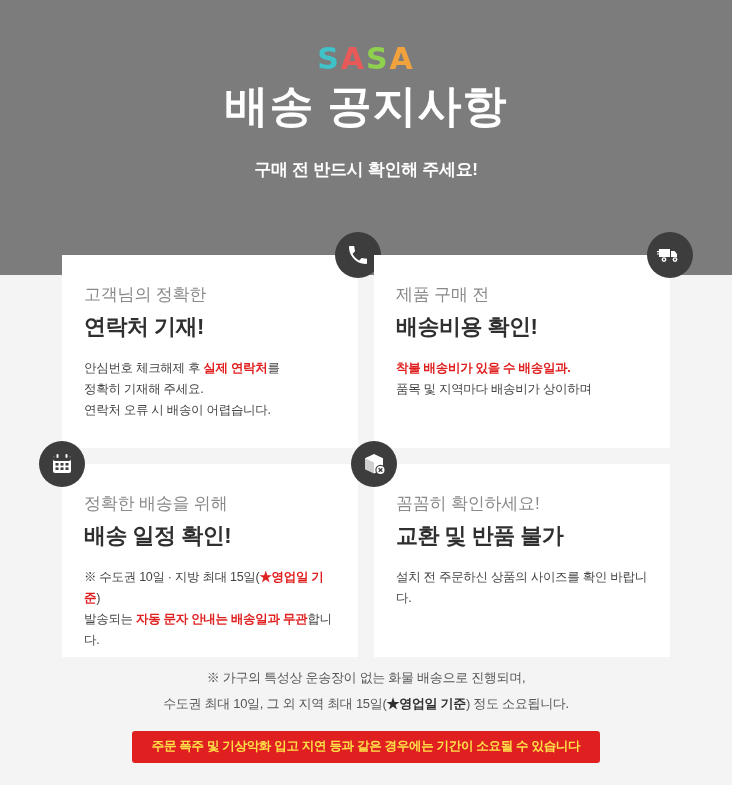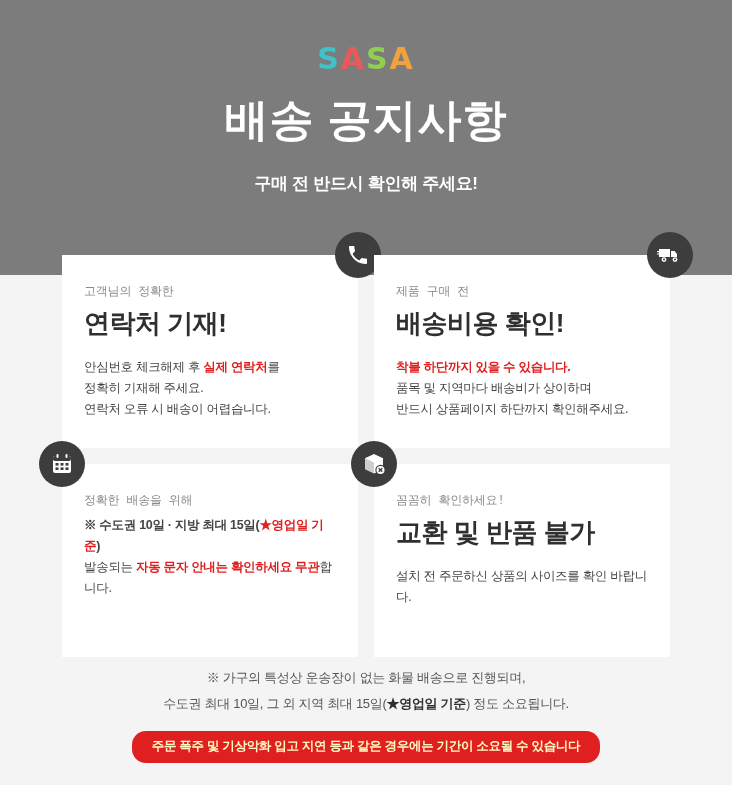--- a/index.html
+++ b/index.html
@@ -34,21 +34,21 @@
     font-weight: bold;
     letter-spacing: 2px;
     line-height: 34px;
     font-family: "DejaVu Sans", sans-serif;
   }
   .brand .c1 { color: #3fc3c8; }
   .brand .c2 { color: #e85a5a; }
   .brand .c3 { color: #8fd14f; }
   .brand .c4 { color: #f2a23c; }
   .header-title {
-    margin-top: 18px;
+    margin-top: 4px;
     font-size: 44px;
     font-weight: bold;
     color: #ffffff;
     letter-spacing: 1px;
     line-height: 52px;
   }
   .header-sub {
     margin-top: 26px;
     font-size: 17px;
     font-weight: bold;
@@ -66,41 +66,40 @@
     grid-template-rows: 193px 193px;
     gap: 16px 16px;
   }
   .card {
     position: relative;
     background: #ffffff;
     box-sizing: border-box;
     padding: 28px 22px 20px 22px;
   }
   .card-kicker {
-    font-size: 12px;
+    font-size: 17px;
     color: #8a8a8a;
     letter-spacing: -0.2px;
     margin-bottom: 6px;
-    font-family: Liberation Mono, monospace;
   }
   .card-title {
-    font-size: 26px;
+    font-size: 22px;
     font-weight: bold;
     color: #2f2f2f;
     letter-spacing: -0.5px;
     margin-bottom: 16px;
   }
   .card-line {
     font-size: 12.5px;
     color: #444444;
     line-height: 21px;
     letter-spacing: -0.3px;
   }
   .red { color: #e02020; font-weight: bold; }
-  .bold { font-weight: bold; }
+  .bold { font-weight: normal; }
   
   .icon-circle {
     position: absolute;
     width: 46px;
     height: 46px;
     border-radius: 50%;
     background: #3d3d3d;
     display: flex;
     align-items: center;
     justify-content: center;
@@ -122,26 +121,26 @@
     font-size: 13px;
     color: #555555;
     line-height: 26px;
     letter-spacing: -0.3px;
   }
   .footer-line .bk { color: #2f2f2f; font-weight: bold; }
   .badge {
     display: inline-block;
     margin-top: 14px;
     background: #e02020;
-    color: #fef9c3;
+    color: #fde047;
     font-size: 12.5px;
     font-weight: bold;
     letter-spacing: -0.3px;
     padding: 7px 20px 8px 20px;
-    border-radius: 14px;
+    border-radius: 3px;
   }
 </style>
 </head>
 <body>
 
 <div class="page">
 
   <div class="header">
     <div class="brand"><span class="c1">S</span><span class="c2">A</span><span class="c3">S</span><span class="c4">A</span></div>
     <div class="header-title">배송 공지사항</div>
@@ -169,43 +168,43 @@
             <path fill="#ffffff" d="M2 6h11v8H2V6zm12 2h3.6l2.4 3v3H14V8z"></path>
             <path fill="#ffffff" d="M0 8h4v1.2H0V8zm-1 2.4h4v1.2h-4v-1.2z"></path>
             <circle fill="#ffffff" cx="7" cy="16.6" r="2.4"></circle>
             <circle fill="#3d3d3d" cx="7" cy="16.6" r="1"></circle>
             <circle fill="#ffffff" cx="18" cy="16.6" r="2.4"></circle>
             <circle fill="#3d3d3d" cx="18" cy="16.6" r="1"></circle>
           </svg>
       </div>
       <div class="card-kicker">제품 구매 전</div>
       <div class="card-title">배송비용 확인!</div>
-      <div class="card-line"><span class="red">착불 하단까지 있을 수 있습니다.</span></div>
+      <div class="card-line"><span class="red">착불 배송비가 있을 수 배송일과.</span></div>
       <div class="card-line">품목 및 지역마다 배송비가 상이하며</div>
-      <div class="card-line">반드시 상품페이지 하단까지 확인해주세요.</div>
     </div>
 
     <div class="card">
       <div class="icon-circle ic-cal">
         <svg width="24" height="24" viewBox="0 0 24 24">
             <rect x="3" y="4" width="18" height="17" rx="2" fill="#ffffff"></rect>
             <rect x="3" y="4" width="18" height="5" rx="2" fill="#3d3d3d"></rect>
             <rect x="6.5" y="2" width="2" height="4" rx="1" fill="#ffffff"></rect>
             <rect x="15.5" y="2" width="2" height="4" rx="1" fill="#ffffff"></rect>
             <rect x="5.5" y="11" width="3" height="2.6" fill="#3d3d3d"></rect>
             <rect x="10.5" y="11" width="3" height="2.6" fill="#3d3d3d"></rect>
             <rect x="15.5" y="11" width="3" height="2.6" fill="#3d3d3d"></rect>
             <rect x="5.5" y="15.4" width="3" height="2.6" fill="#3d3d3d"></rect>
             <rect x="10.5" y="15.4" width="3" height="2.6" fill="#3d3d3d"></rect>
             <rect x="15.5" y="15.4" width="3" height="2.6" fill="#3d3d3d"></rect>
           </svg>
       </div>
       <div class="card-kicker">정확한 배송을 위해</div>
+      <div class="card-title">배송 일정 확인!</div>
       <div class="card-line"><span class="bold">※ 수도권 10일 · 지방 최대 15일(</span><span class="red">★영업일 기준</span><span class="bold">)</span></div>
-      <div class="card-line"><span>발송되는 </span><span class="red">자동 문자 안내는 확인하세요 무관</span><span>합니다.</span></div>
+      <div class="card-line"><span>발송되는 </span><span class="red">자동 문자 안내는 배송일과 무관</span><span>합니다.</span></div>
     </div>
 
     <div class="card">
       <div class="icon-circle ic-box">
         <svg width="26" height="26" viewBox="0 0 26 26">
             <path fill="#ffffff" d="M13 3l9 4.2v11L13 22.4 4 18.2v-11L13 3z"></path>
             <path fill="#3d3d3d" d="M4 7.2l9 4.2v11l-9-4.2v-11z" opacity="0.25"></path>
             <circle cx="19.5" cy="19" r="5.2" fill="#3d3d3d"></circle>
             <circle cx="19.5" cy="19" r="4" fill="#ffffff"></circle>
             <path stroke="#3d3d3d" stroke-width="1.4" d="M17.7 17.2l3.6 3.6M21.3 17.2l-3.6 3.6"></path>

